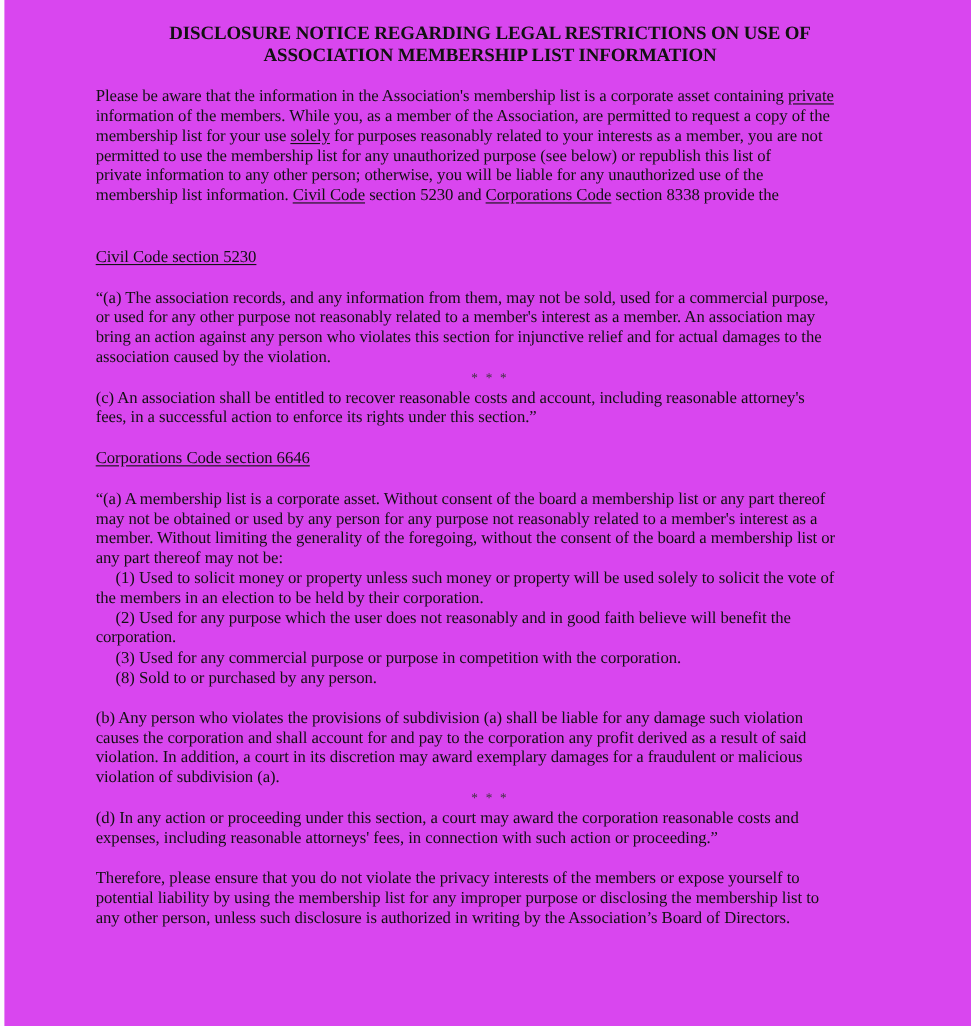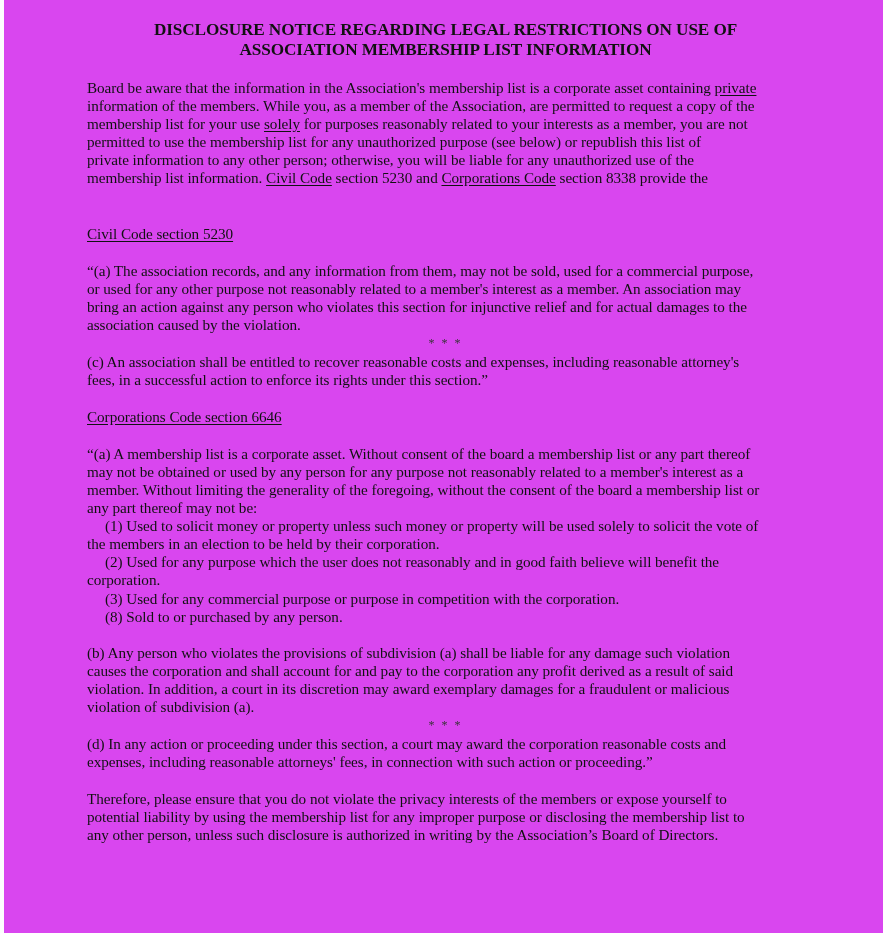--- a/index.html
+++ b/index.html
@@ -55,34 +55,34 @@
     .indent { padding-left: 18px; }
   </style>
 </head>
 <body>
 
 <div class="page">
 
   <div class="title" style="top:20px;">DISCLOSURE NOTICE REGARDING LEGAL RESTRICTIONS ON USE OF</div>
   <div class="title" style="top:40px;">ASSOCIATION MEMBERSHIP LIST INFORMATION</div>
 
-  <div class="line" style="top:79px;"><span>Board be aware that the information in the Association's membership list is a corporate asset containing </span><span class="u">private</span></div>
+  <div class="line" style="top:79px;"><span>Please be aware that the information in the Association's membership list is a corporate asset containing </span><span class="u">private</span></div>
   <div class="line" style="top:97px;">information of the members.  While you, as a member of the Association, are permitted to request a copy of the</div>
   <div class="line" style="top:115px;"><span>membership list for your use </span><span class="u">solely</span><span> for purposes reasonably related to your interests as a member, you are not</span></div>
   <div class="line" style="top:133px;">permitted to use the membership list for any unauthorized purpose (see below) or republish this list of</div>
   <div class="line" style="top:151px;">private information to any other person; otherwise, you will be liable for any unauthorized use of the</div>
   <div class="line" style="top:169px;"><span>membership list information.  </span><span class="u">Civil Code</span><span> section 5230 and </span><span class="u">Corporations Code</span><span> section 8338 provide the</span></div>
 
   <div class="line u" style="top:225px;">Civil Code section 5230</div>
   <div class="line" style="top:262px;">“(a) The association records, and any information from them, may not be sold, used for a commercial purpose,</div>
   <div class="line" style="top:280px;">or used for any other purpose not reasonably related to a member's interest as a member. An association may</div>
   <div class="line" style="top:298px;">bring an action against any person who violates this section for injunctive relief and for actual damages to the</div>
   <div class="line" style="top:316px;">association caused by the violation.</div>
   <div class="center" style="top:336px;">* * *</div>
-  <div class="line" style="top:353px;">(c) An association shall be entitled to recover reasonable costs and expenses, including reasonable attorney's</div>
+  <div class="line" style="top:353px;">(c) An association shall be entitled to recover reasonable costs and account, including reasonable attorney's</div>
   <div class="line" style="top:371px;">fees, in a successful action to enforce its rights under this section.”</div>
 
   <div class="line u" style="top:408px;">Corporations Code section 6646</div>
   <div class="line" style="top:445px;">“(a) A membership list is a corporate asset. Without consent of the board a membership list or any part thereof</div>
   <div class="line" style="top:463px;">may not be obtained or used by any person for any purpose not reasonably related to a member's interest as a</div>
   <div class="line" style="top:481px;">member. Without limiting the generality of the foregoing, without the consent of the board a membership list or</div>
   <div class="line" style="top:499px;">any part thereof may not be:</div>
   <div class="line indent" style="top:517px;">(1) Used to solicit money or property unless such money or property will be used solely to solicit the vote of</div>
   <div class="line" style="top:535px;">the members in an election to be held by their corporation.</div>
   <div class="line indent" style="top:553px;">(2) Used for any purpose which the user does not reasonably and in good faith believe will benefit the</div>

